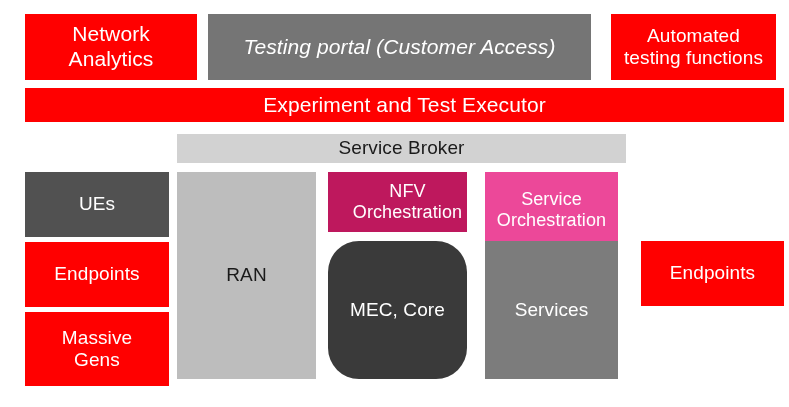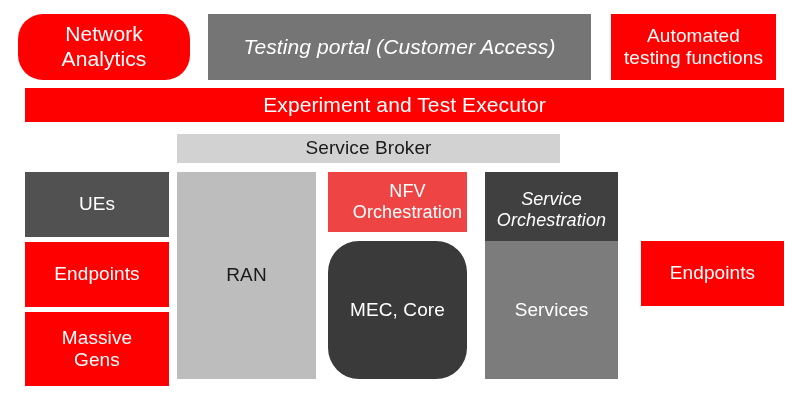--- a/index.html
+++ b/index.html
@@ -41,40 +41,40 @@
   
   .t-21 { font-size: 21px; }
   .t-19 { font-size: 19px; }
   .t-18 { font-size: 18px; }
 </style>
 </head>
 <body>
 
 <div id="canvas">
 
-  <div class="block c-red t-21" style="left: 18px; top: 14px; width: 172px; height: 66px; background: rgb(255, 0, 0); color: rgb(255, 255, 255); border-radius: 25px;">Network
+  <div class="block c-red t-21" style="left: 25px; top: 14px; width: 172px; height: 66px; background: rgb(255, 0, 0); color: rgb(255, 255, 255);">Network
 Analytics</div>
   <div class="block c-gray-mid t-21" style="left: 208px; top: 14px; width: 383px; height: 66px; background: rgb(117, 117, 117); color: rgb(255, 255, 255); font-style: italic;">Testing portal (Customer Access)</div>
   <div class="block c-red t-19" style="left: 611px; top: 14px; width: 165px; height: 66px; background: rgb(255, 0, 0); color: rgb(255, 255, 255);">Automated
 testing functions</div>
 
   <div class="block c-red t-21" style="left: 25px; top: 88px; width: 759px; height: 34px; background: rgb(255, 0, 0); color: rgb(255, 255, 255);">Experiment and Test Executor</div>
 
-  <div class="block c-gray-broker t-19" style="left: 177px; top: 134px; width: 383px; height: 29px; background: rgb(210, 210, 210); color: rgb(26, 26, 26);">Service Broker</div>
+  <div class="block c-gray-broker t-19" style="left: 177px; top: 134px; width: 449px; height: 29px; background: rgb(210, 210, 210); color: rgb(26, 26, 26);">Service Broker</div>
 
   <div class="block c-gray-dark t-19" style="left: 25px; top: 172px; width: 144px; height: 65px; background: rgb(81, 81, 81); color: rgb(255, 255, 255);">UEs</div>
   <div class="block c-red t-19" style="left: 25px; top: 242px; width: 144px; height: 65px; background: rgb(255, 0, 0); color: rgb(255, 255, 255);">Endpoints</div>
   <div class="block c-red t-19" style="left: 25px; top: 312px; width: 144px; height: 74px; background: rgb(255, 0, 0); color: rgb(255, 255, 255);">Massive
 Gens</div>
 
   <div class="block c-gray-ran t-19" style="left: 177px; top: 172px; width: 139px; height: 207px; background: rgb(189, 189, 189); color: rgb(26, 26, 26);">RAN</div>
 
-  <div class="block c-navy t-18" style="left: 328px; top: 172px; width: 139px; height: 60px; background: #ef4444; color: rgb(255, 255, 255); padding-left: 20px;">NFV
+  <div class="block c-navy t-18" style="left: 328px; top: 172px; width: 139px; height: 60px; background: #be185d; color: rgb(255, 255, 255); padding-left: 20px;">NFV
 Orchestration</div>
-  <div class="block c-navy t-18" style="left: 485px; top: 172px; width: 133px; height: 76px; background: #404040; color: rgb(255, 255, 255); font-style: italic;">Service
+  <div class="block c-navy t-18" style="left: 485px; top: 172px; width: 133px; height: 76px; background: #ec4899; color: rgb(255, 255, 255);">Service
 Orchestration</div>
 
   <div class="block c-gray-darker t-19" style="left: 328px; top: 241px; width: 139px; height: 138px; background: rgb(58, 58, 58); color: rgb(255, 255, 255); border-radius: 31px;">MEC, Core</div>
   <div class="block c-gray-svc t-19" style="left: 485px; top: 241px; width: 133px; height: 138px; background: rgb(124, 124, 124); color: rgb(255, 255, 255);">Services</div>
 
   <div class="block c-red t-19" style="left: 641px; top: 241px; width: 143px; height: 65px; background: rgb(255, 0, 0); color: rgb(255, 255, 255);">Endpoints</div>
 
 </div>
 
 </body></html>

